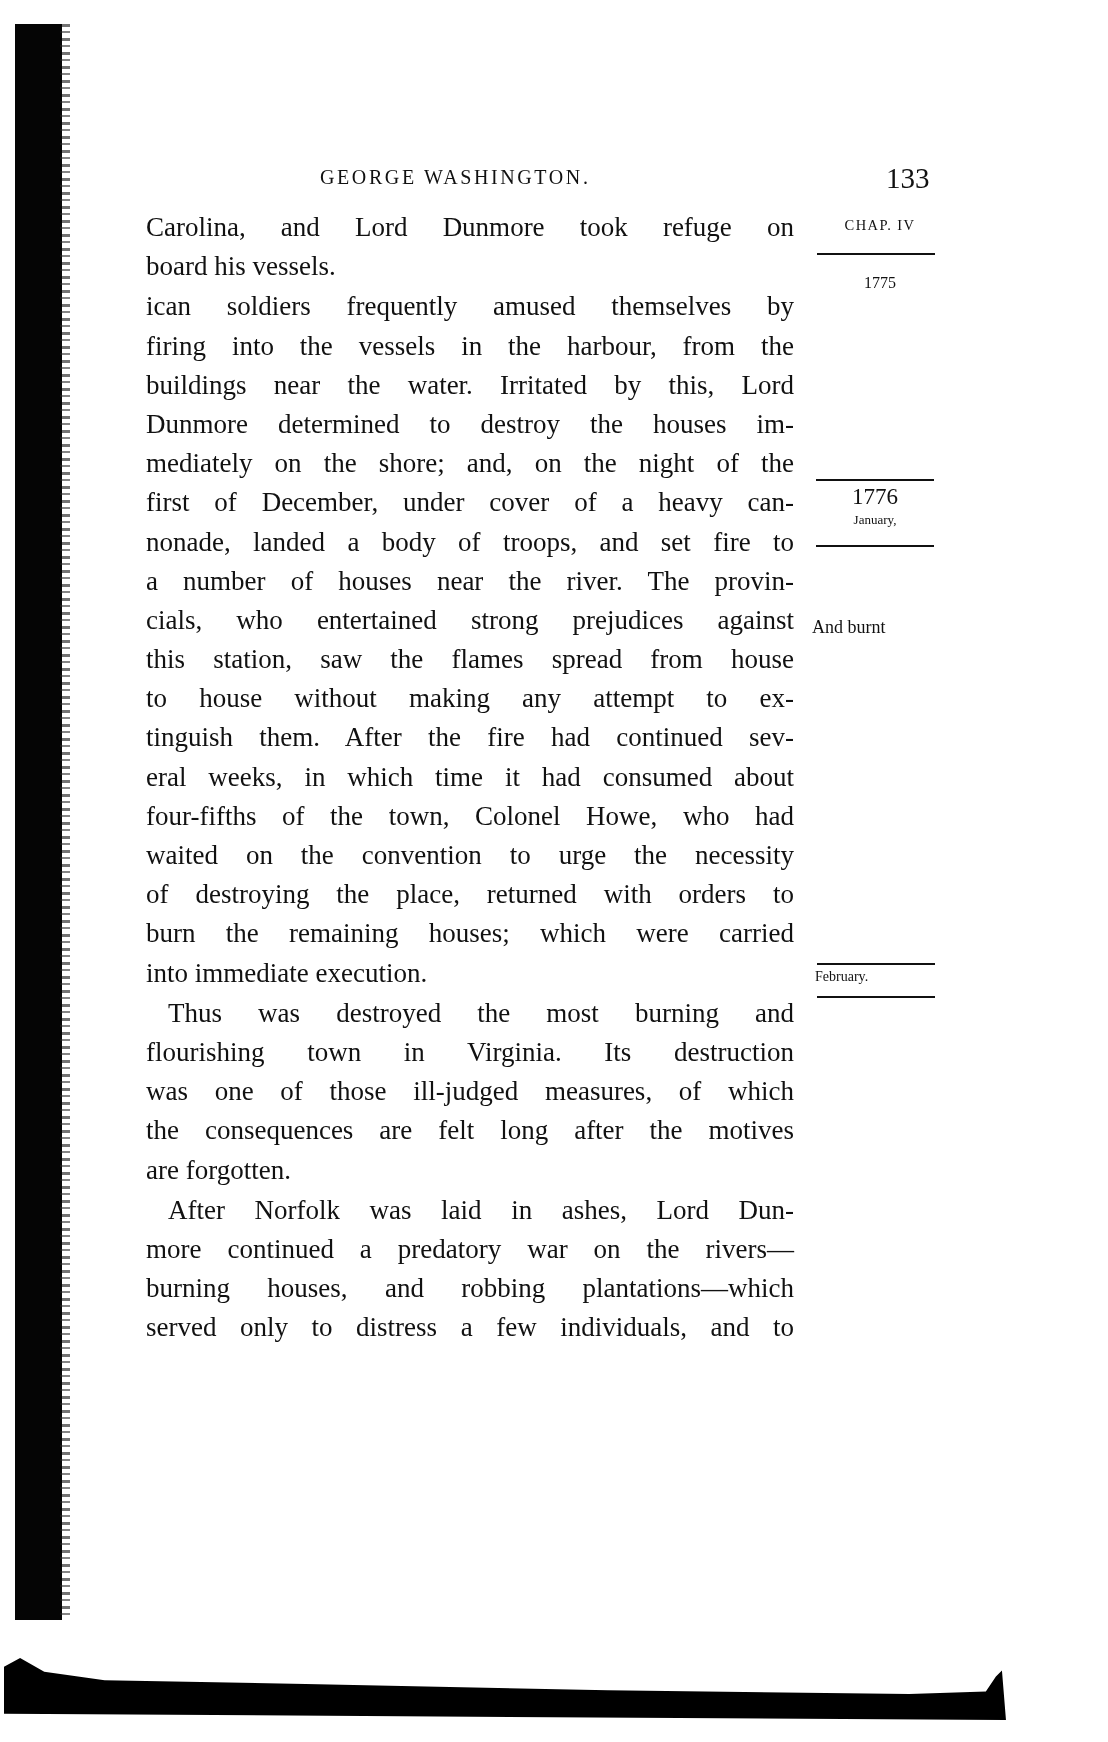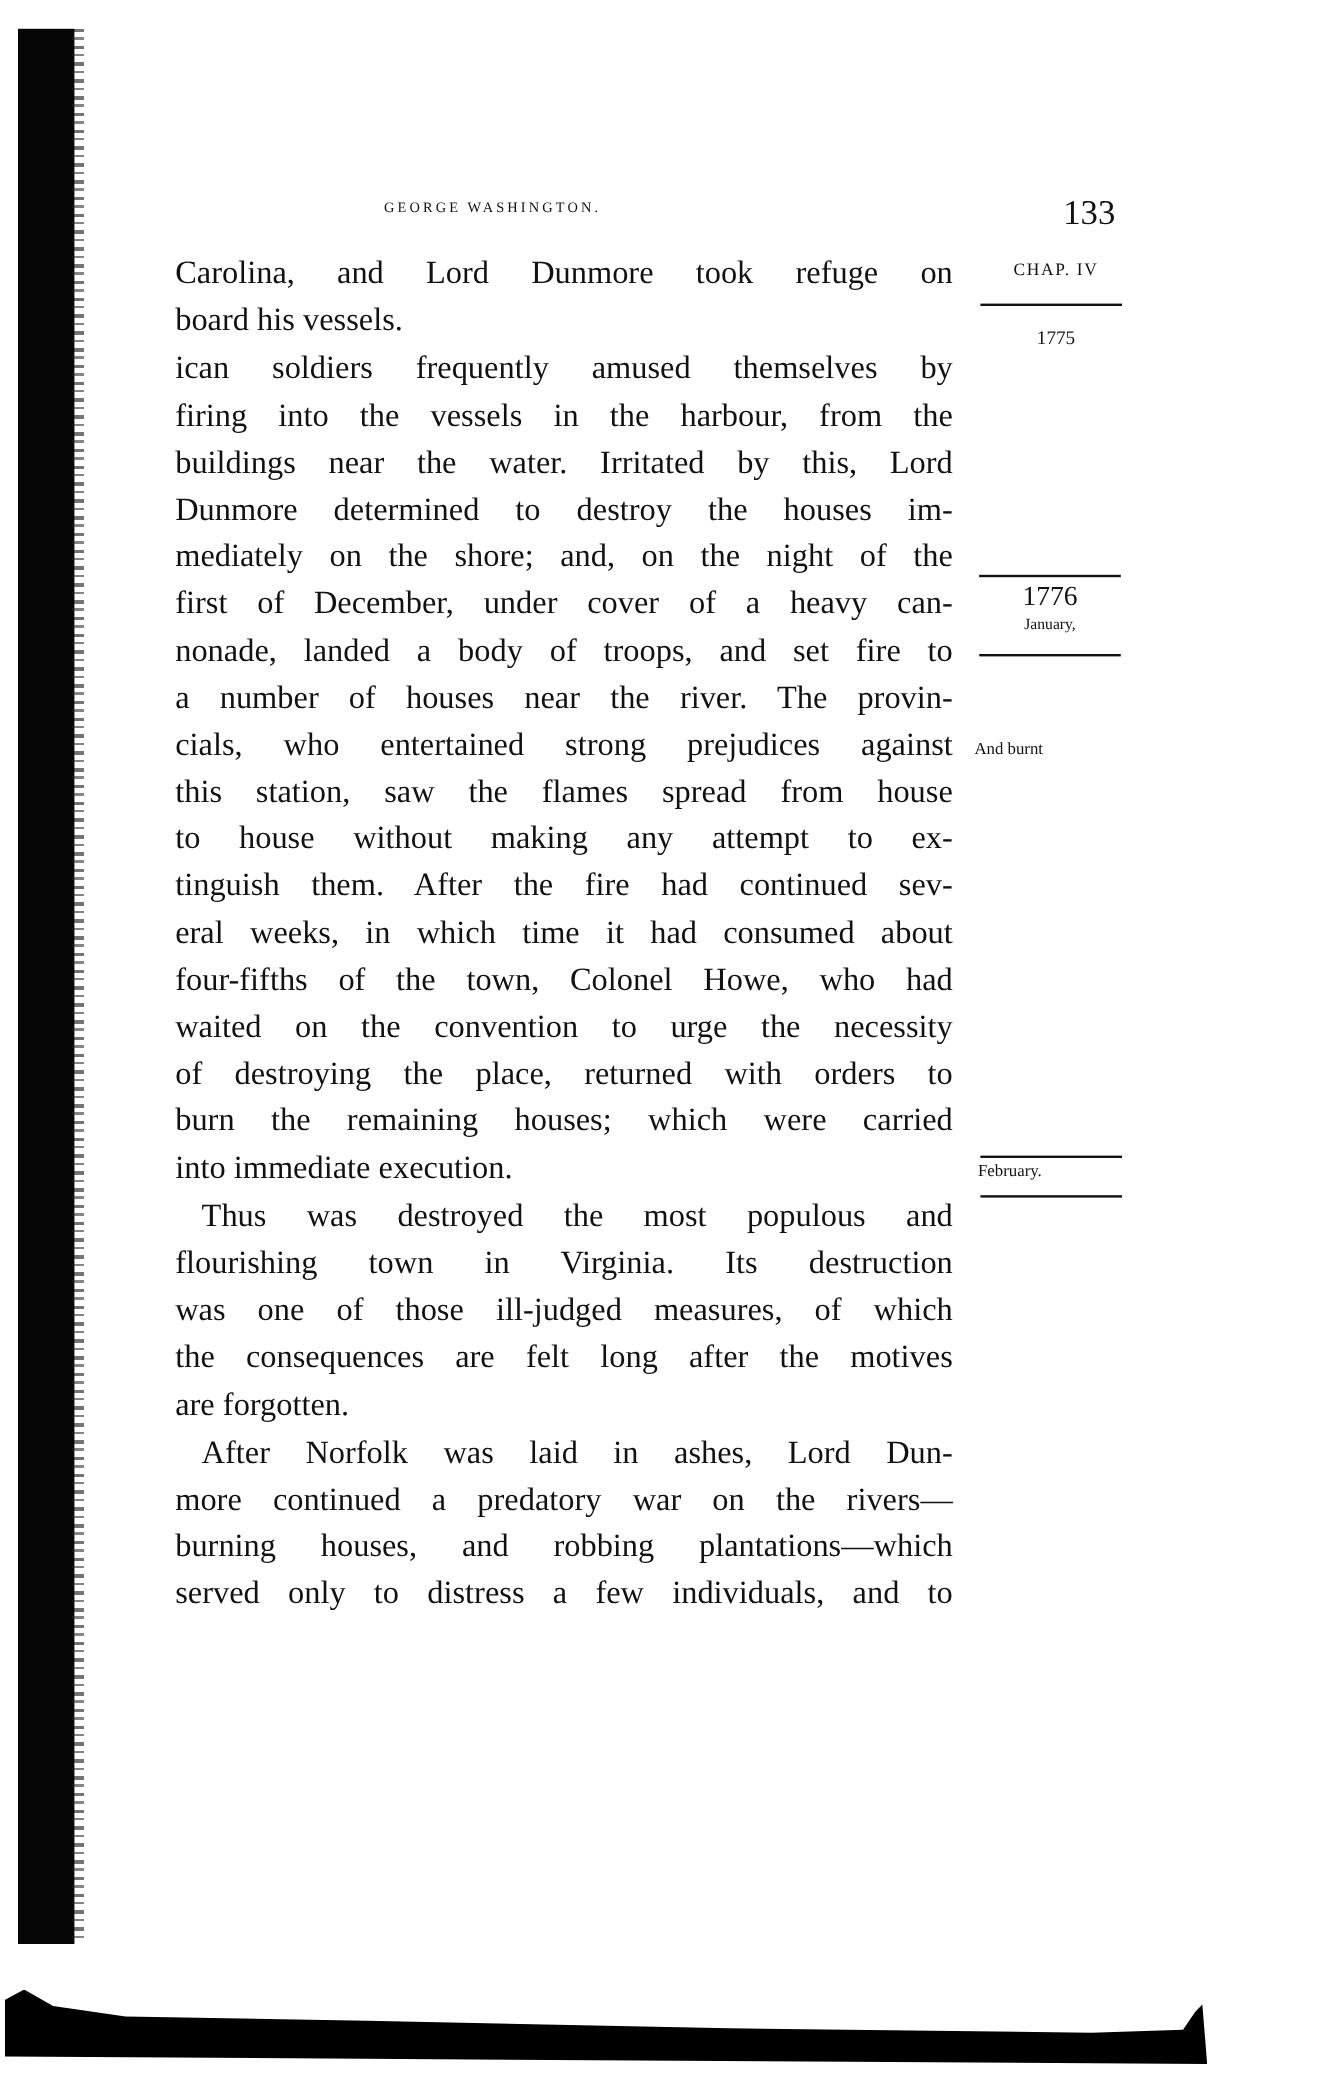--- a/index.html
+++ b/index.html
@@ -19,21 +19,21 @@
     opacity: .55;
   }
   .bottom-shadow {
     position: absolute; left: 4px; top: 1658px; width: 1006px; height: 62px;
     background: #000;
     clip-path: polygon(0% 14%, 1.6% 0%, 4% 22%, 10% 36%, 30% 42%, 60% 52%, 90% 58%, 97.6% 54%, 98.6% 30%, 99.2% 20%, 99.6% 100%, 0% 90%);
   }
 
   .running-head {
     position: absolute; left: 320px; top: 166px;
-    font-size: 12px; letter-spacing: 2.6px; font-variant: small-caps;
+    font-size: 20px; letter-spacing: 2.6px; font-variant: small-caps;
   }
   .page-number {
     position: absolute; left: 886px; top: 162px; font-size: 29px;
   }
 
   .body-text {
     position: absolute; left: 146px; top: 208px; width: 648px;
     font-size: 27px; line-height: 39.2px;
   }
   .line { display: block; white-space: nowrap; text-align: justify; text-align-last: justify; height: 39.2px; }
@@ -43,21 +43,21 @@
 
   .margin-notes { position: absolute; left: 0; top: 0; }
   .note { position: absolute; text-align: center; }
   .chap { left: 820px; top: 217px; width: 120px; font-size: 14.5px; letter-spacing: 1.4px; }
   .year-1775 { left: 820px; top: 274px; width: 120px; font-size: 16px; }
   .rule-a { position: absolute; left: 817px; top: 253px; width: 118px; height: 2px; background: #111; }
   .rule-b { position: absolute; left: 816px; top: 479px; width: 118px; height: 2px; background: #111; }
   .year-1776 { left: 816px; top: 484px; width: 118px; font-size: 23px; }
   .january { left: 816px; top: 512px; width: 118px; font-size: 13px; }
   .rule-c { position: absolute; left: 816px; top: 545px; width: 118px; height: 2px; background: #111; }
-  .and-burnt { left: 812px; top: 617px; width: 90px; font-size: 14px; text-align: left; }
+  .and-burnt { left: 812px; top: 617px; width: 90px; font-size: 18px; text-align: left; }
   .rule-d { position: absolute; left: 817px; top: 963px; width: 118px; height: 2px; background: #111; }
   .february { left: 815px; top: 969px; width: 90px; font-size: 14px; text-align: left; }
   .rule-e { position: absolute; left: 817px; top: 996px; width: 118px; height: 2px; background: #111; }
 </style>
 </head>
 <body>
 
 <div class="binding-shadow"></div>
 <div class="bottom-shadow"></div>
 
@@ -97,21 +97,21 @@
       <span class="line">to house without making any attempt to ex-</span>
       <span class="line">tinguish them.  After the fire had continued sev-</span>
       <span class="line">eral weeks, in which time it had consumed about</span>
       <span class="line">four-fifths of the town, Colonel Howe, who had</span>
       <span class="line">waited on the convention to urge the necessity</span>
       <span class="line">of destroying the place, returned with orders to</span>
       <span class="line">burn the remaining houses; which were carried</span>
       <span class="line last">into immediate execution.</span>
     </div>
     <div class="para">
-      <span class="line indent">Thus was destroyed the most populous and</span>
+      <span class="line indent">Thus was destroyed the most burning and</span>
       <span class="line">flourishing town in Virginia.  Its destruction</span>
       <span class="line">was one of those ill-judged measures, of which</span>
       <span class="line">the consequences are felt long after the motives</span>
       <span class="line last">are forgotten.</span>
     </div>
     <div class="para">
       <span class="line indent">After Norfolk was laid in ashes, Lord Dun-</span>
       <span class="line">more continued a predatory war on the rivers—</span>
       <span class="line">burning houses, and robbing plantations—which</span>
       <span class="line">served only to distress a few individuals, and to</span>

